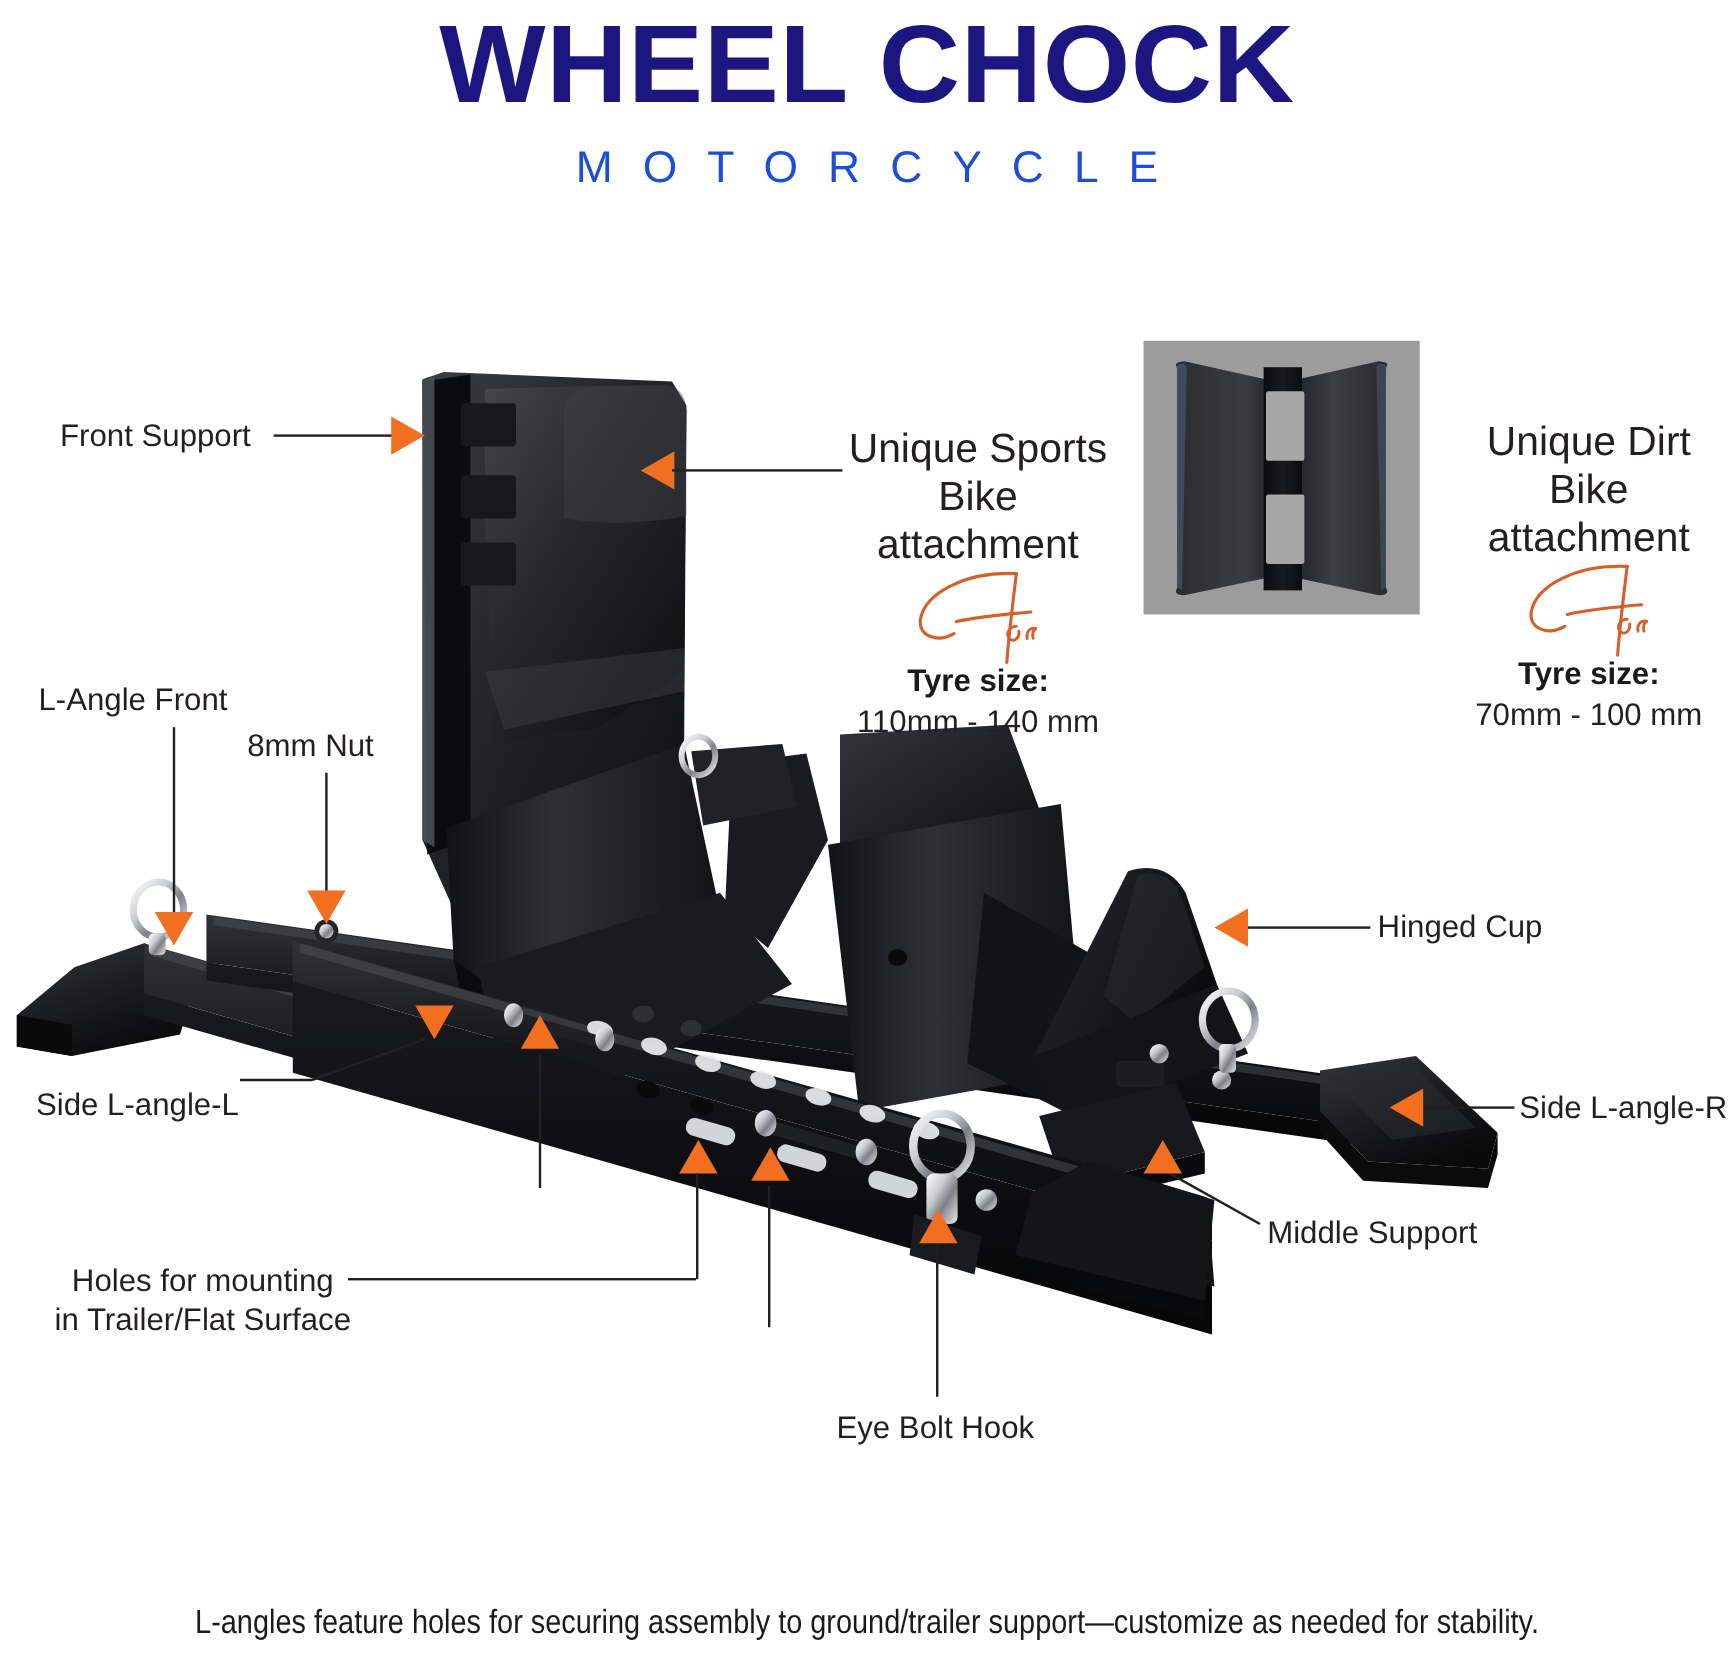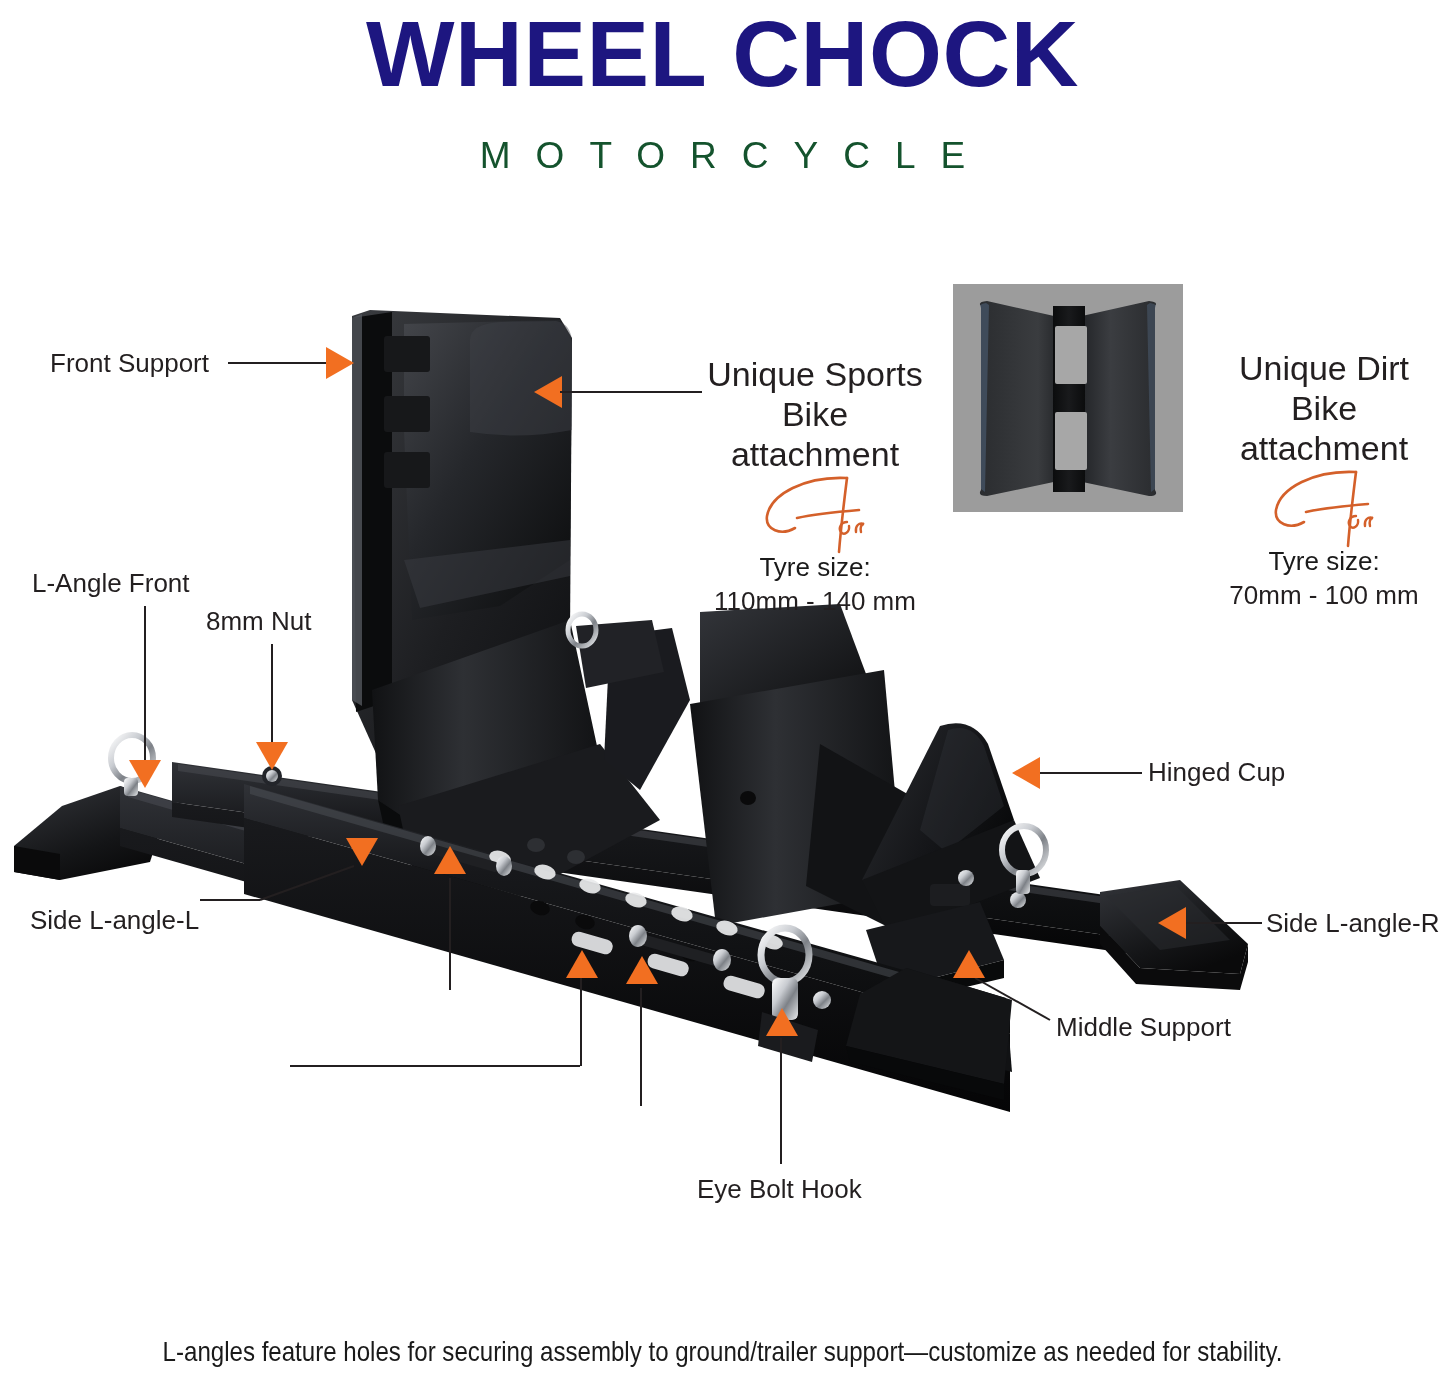--- a/index.html
+++ b/index.html
@@ -32,28 +32,28 @@
     padding-top: 6px;
     font-family: "Liberation Sans", sans-serif;
     font-weight: bold;
     font-size: 92px;
     letter-spacing: 0.5px;
     line-height: 1.05;
     color: #1d1680;
     transform: scaleX(1.02);
   }
   .sub-title {
-    margin: 16px;
+    margin: 0;
     padding-top: 16px;
     font-family: "Liberation Sans", sans-serif;
     font-weight: 400;
     font-size: 37px;
     letter-spacing: 25px;
     text-indent: 25px;
-    color: #14532d;
+    color: #1d4ed8;
   }
 
   
   .label {
     position: absolute;
     font-family: "Liberation Sans", sans-serif;
     font-size: 26px;
     line-height: 1.22;
     color: #231f20;
     white-space: pre;
@@ -112,21 +112,21 @@
     color: #231f20;
   }
   .script-for {
     position: relative;
     height: 86px;
     margin-top: -4px;
   }
   .script-for svg { position: absolute; left: 50%; top: 0; transform: translateX(-50%); }
   .tyre-block .tyre-label {
     font-size: 26px;
-    font-weight: normal;
+    font-weight: bold;
     color: #1a1a1a;
     margin-top: -4px;
   }
   .tyre-block .tyre-value {
     font-size: 26px;
     color: #231f20;
     margin-top: 3px;
   }
 
   
@@ -439,20 +439,22 @@
   <div class="label" style="left:30px; top:905px;">Side L-angle-L</div>
   <svg class="leader-svg" style="left:0; top:0;" width="1445" height="1384">
     <line x1="200" y1="900" x2="260" y2="900"></line>
     <line x1="260" y1="900" x2="354" y2="866"></line>
   </svg>
   <div class="arrow down" style="left:346px; top:838px;"></div>
 
   <div class="leader v" style="left:449px; top:878px; height:112px;"></div>
   <div class="arrow up" style="left:434px; top:846px;"></div>
 
+  <div class="label ctr" style="left:24px; top:1052px; width:290px;">Holes for mounting
+in Trailer/Flat Surface</div>
   <div class="leader h" style="left:290px; top:1065px; width:290px;"></div>
   <div class="arrow up" style="left:566px; top:950px;"></div>
   <div class="leader v" style="left:580px; top:978px; height:88px;"></div>
 
   <div class="leader v" style="left:640px; top:988px; height:118px;"></div>
   <div class="arrow up" style="left:626px; top:956px;"></div>
 
   <div class="label" style="left:697px; top:1174px;text-align:right;">Eye Bolt Hook</div>
   <div class="leader v" style="left:780px; top:1038px; height:126px;"></div>
   <div class="arrow up" style="left:766px; top:1008px;"></div>

